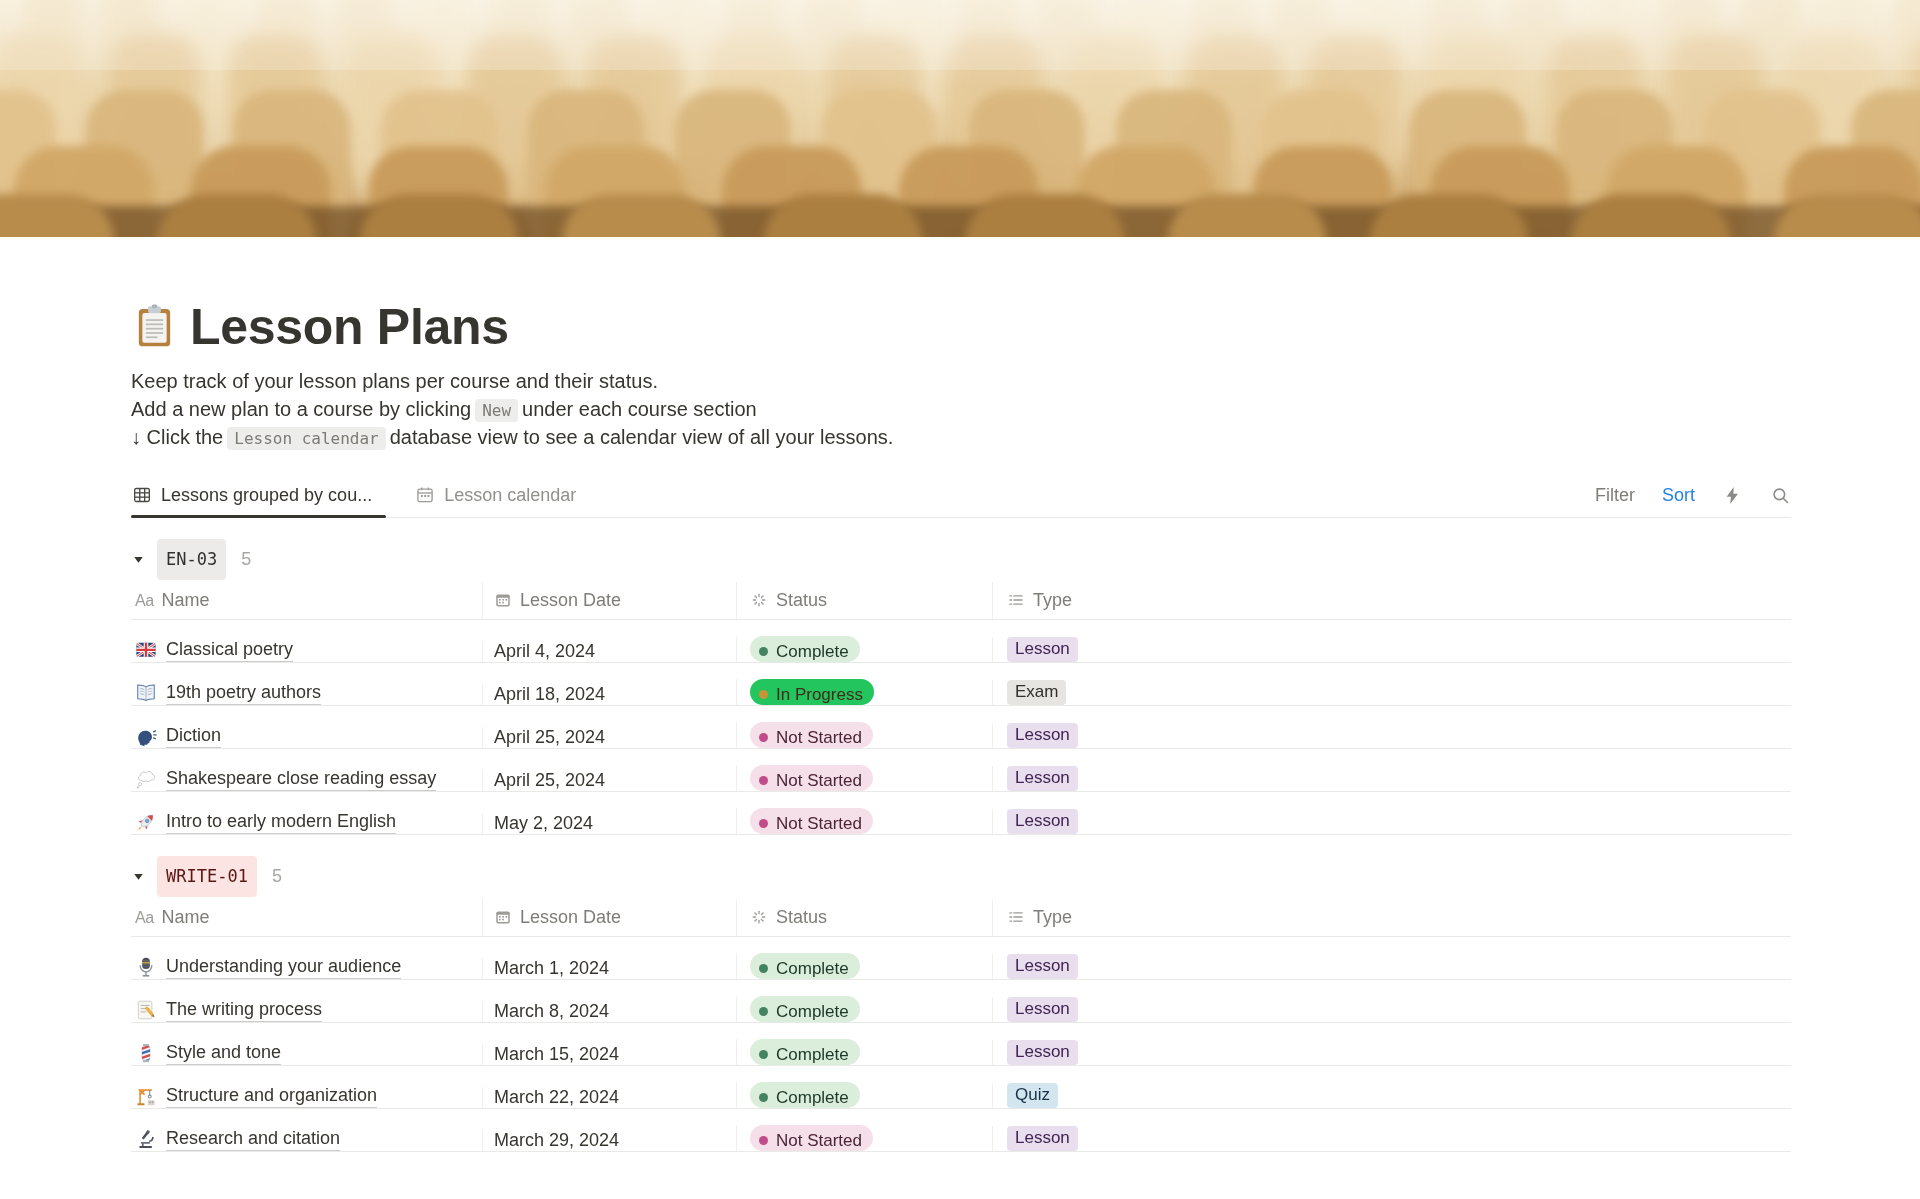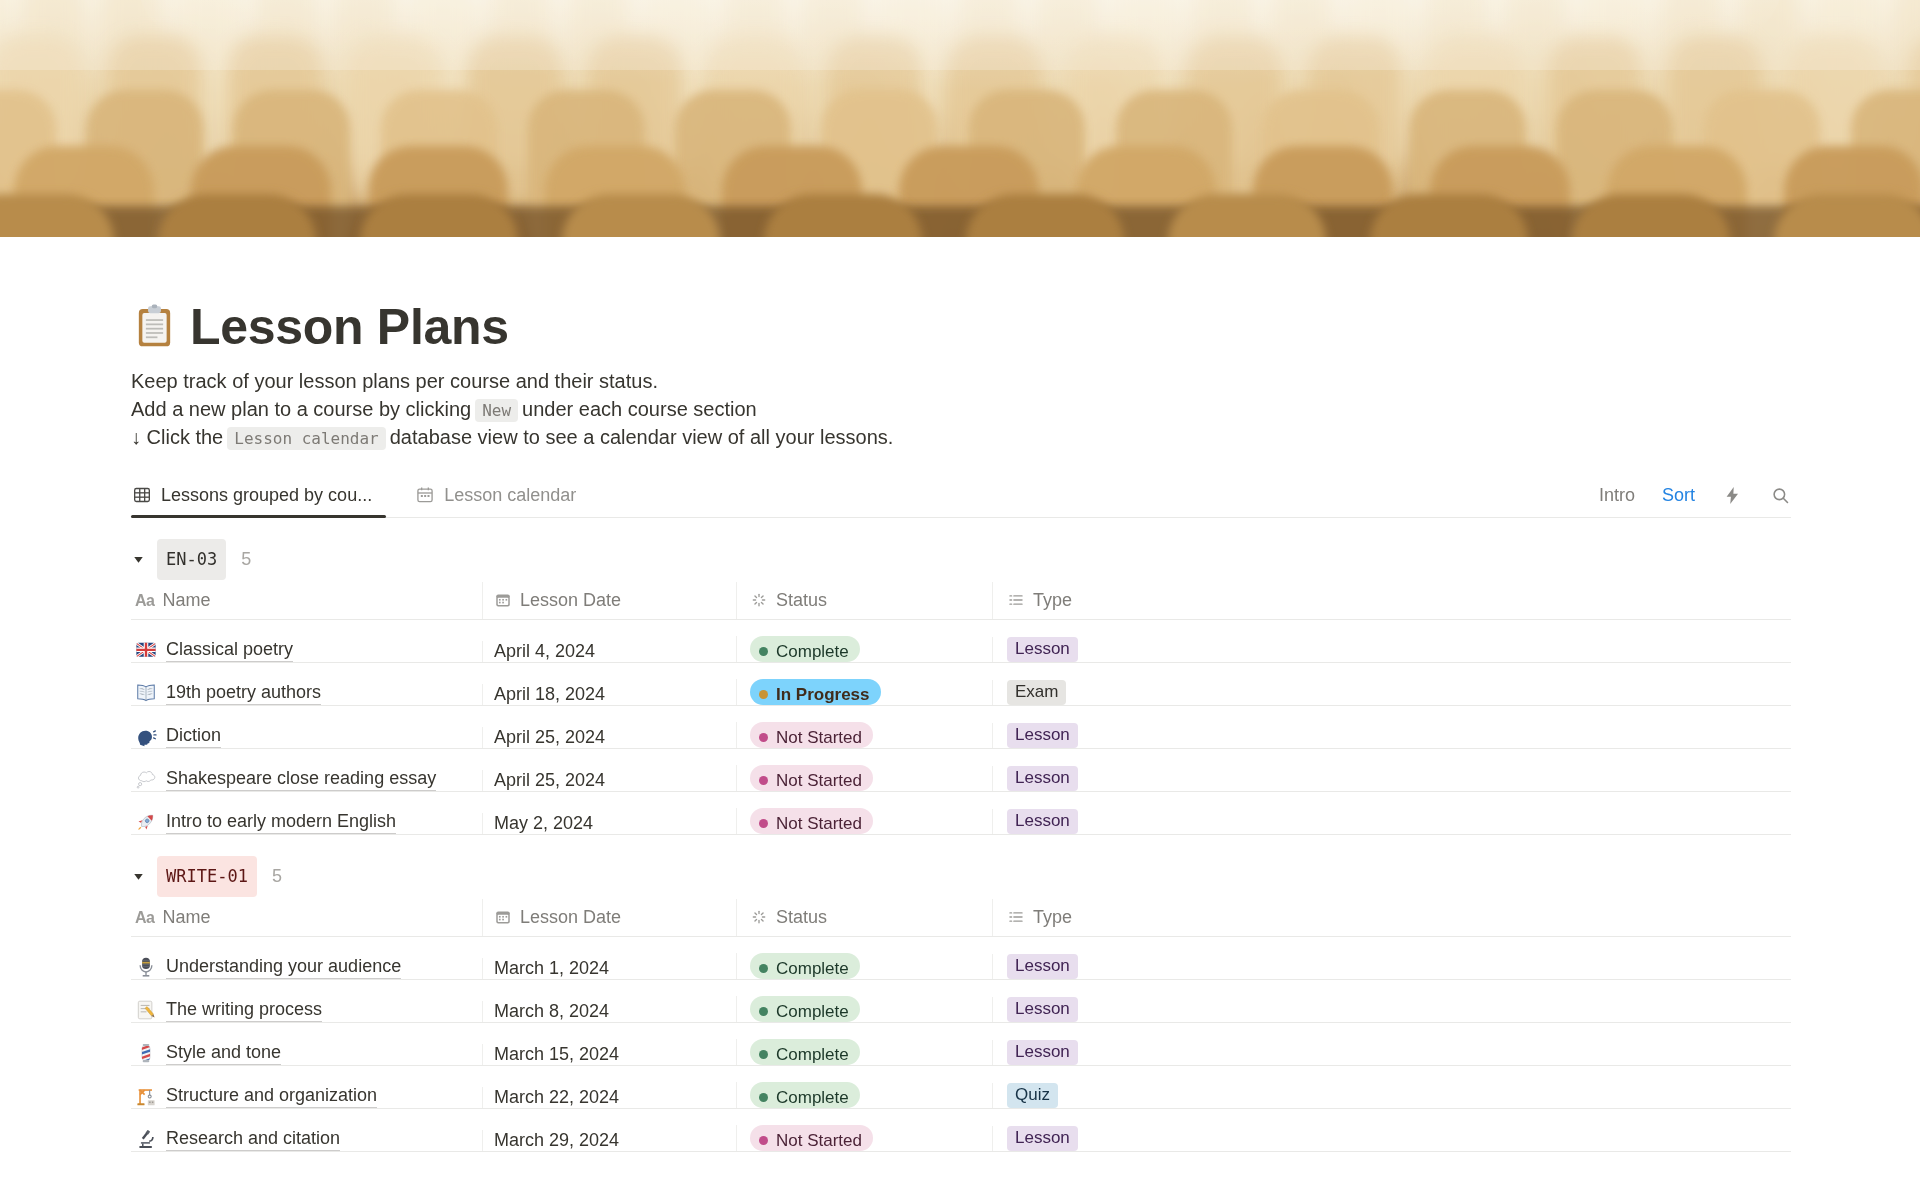--- a/index.html
+++ b/index.html
@@ -44,21 +44,21 @@
   .toggle svg { width:15px; height:15px; }
   .group-chip {
     font-family:"DejaVu Sans Mono","Liberation Mono",monospace;
     font-size:17px; font-weight:500; padding:10px 9px; border-radius:4px; line-height:1.25;
   }
   .group-count { font-size:18px; color:#A8A6A2; margin-left:15px; }
 
   .thead { display:flex; align-items:stretch; height:38px; margin-top:7px; border-bottom:1px solid #E9E9E7; color:#7F7D79; font-size:18px; }
   .thead .cell { display:flex; align-items:center; gap:8px; }
   .cell-icon svg { width:18px; height:18px; display:block; }
-  .aa-glyph { font-size:16px; color:#9C9B98; font-weight:700; letter-spacing:-0.5px; }
+  .aa-glyph { font-size:16px; color:#9C9B98; font-weight:400; letter-spacing:-0.5px; }
 
   .trow { display:flex; align-items:flex-end; height:43px; border-bottom:1px solid #E9E9E7; font-size:18px; }
   .cell { display:flex; align-items:center; }
   .col-name   { width:351px; padding-left:4px; gap:9px; }
   .col-date   { width:254px; padding-left:11px; border-left:1px solid #EFEFED; }
   .col-status { width:256px; padding-left:13px; border-left:1px solid #EFEFED; }
   .col-type   { flex:1;      padding-left:14px; border-left:1px solid #EFEFED; }
 
   .row-emoji svg { width:22px; height:22px; display:block; }
   .row-name { font-weight:500; color:#37352F; border-bottom:1px solid rgba(55,53,47,0.25); padding-bottom:1px; cursor:pointer; white-space:nowrap; }
@@ -244,21 +244,21 @@
                 <rect x="7" y="12" width="2.4" height="2.4"></rect>
                 <rect x="11" y="12" width="2.4" height="2.4"></rect>
                 <rect x="15" y="12" width="2.4" height="2.4"></rect>
               </g>
             </svg>
           </span>
           <span>Lesson calendar</span>
         </div>
       </div>
     <div class="toolbar-right">
-      <span class="tb-filter">Intro</span>
+      <span class="tb-filter">Filter</span>
       <span class="tb-sort" style="color: rgb(35, 131, 226);">Sort</span>
       <span class="icon-btn" id="bolt-btn">
           <svg viewBox="0 0 24 24">
             <path d="M13.4 2.3 5.3 13.4h4.9l-.8 8.3 8.9-11.8h-5.3z" fill="#8B8A87"></path>
           </svg>
         </span>
       <span class="icon-btn" id="search-btn">
           <svg viewBox="0 0 24 24">
             <circle cx="10.7" cy="10.7" r="6" fill="none" stroke="#8B8A87" stroke-width="1.8"></circle>
             <path d="M15.2 15.2 20 20" stroke="#8B8A87" stroke-width="1.8" stroke-linecap="round"></path>
@@ -370,21 +370,21 @@
                     <path d="M5 7.2c2.2 0 4 .4 5.4 1M5 10c2.2 0 4 .4 5.4 1M5 12.8c2.2 0 4 .4 5.4 1M19 7.2c-2.2 0-4 .4-5.4 1M19 10c-2.2 0-4 .4-5.4 1M19 12.8c-2.2 0-4 .4-5.4 1"></path>
                   </g>
                 </svg>
               </span>
       <span class="row-name">19th poetry authors</span>
     </div>
     <div class="cell col-date">
       <span class="row-date">April 18, 2024</span>
     </div>
     <div class="cell col-status">
-      <span class="status-pill" style="background: #7dd3fc; color: rgb(64, 44, 27); font-weight: bold;">
+      <span class="status-pill" style="background: #22c55e; color: rgb(64, 44, 27);">
         <span class="status-dot" style="background: rgb(201, 148, 53);"></span>
         <span class="status-label">In Progress</span>
       </span>
     </div>
     <div class="cell col-type">
       <span class="type-tag" style="background: rgb(230, 229, 226); color: rgb(50, 48, 44);">Exam</span>
     </div>
   </div>
 
   <div class="trow">

